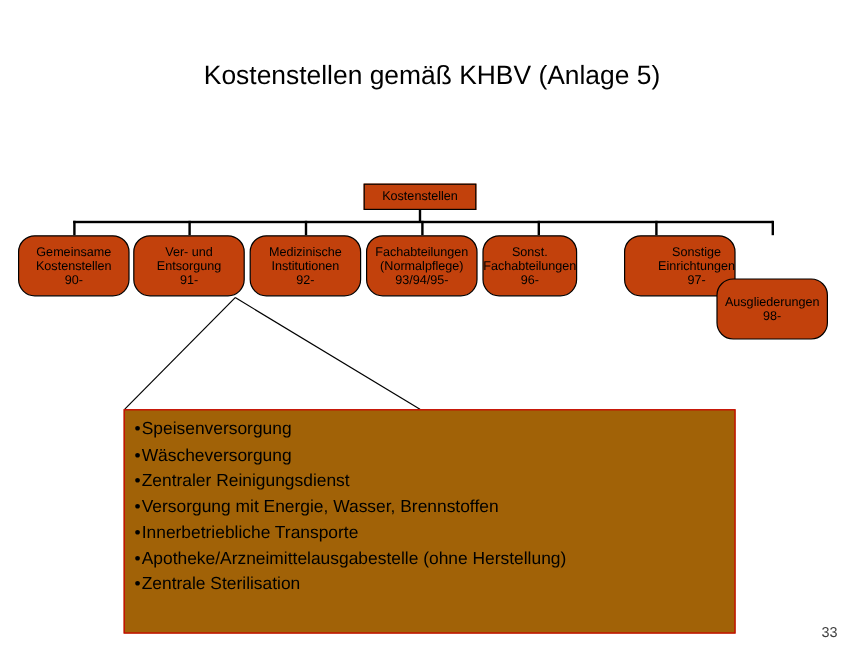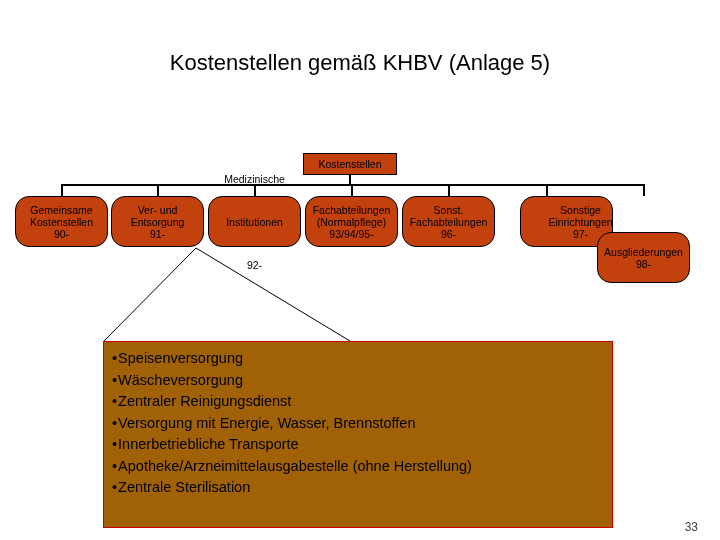--- a/index.html
+++ b/index.html
@@ -62,23 +62,23 @@
     height: 22px;
     font-size: 10.5px;
   }
   .leaf {
     top: 196px;
     height: 51px;
     border-radius: 14px;
   }
   .lf0 { left: 15px;  width: 93px; }
   .lf1 { left: 111px; width: 93px; }
-  .lf2 { left: 208px; width: 93px; gap: 31px; }
+  .lf2 { left: 208px; width: 93px; }
   .lf3 { left: 305px; width: 93px; }
-  .lf4 { left: 402px; width: 93px; }
+  .lf4 { left: 402px; width: 79px; }
   .lf5 { left: 520px; width: 93px; padding-left: 28px; }
   .lf6 { left: 597px; width: 93px; margin-top: 36px; }
 
   
   .vline {
     position: absolute;
     width: 2px;
     background: #000000;
   }
   .hline {

